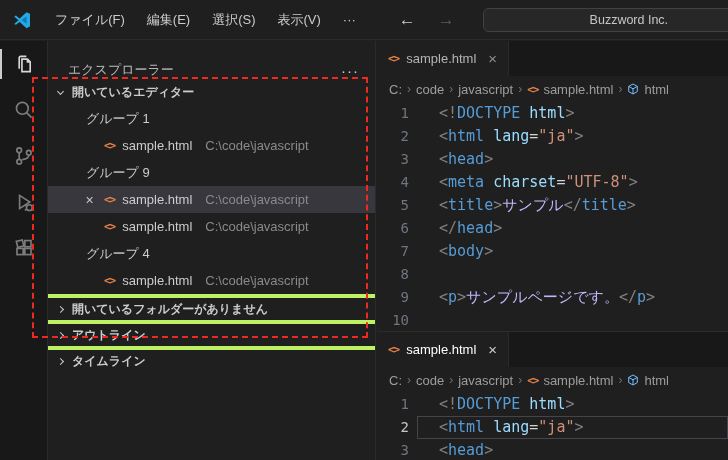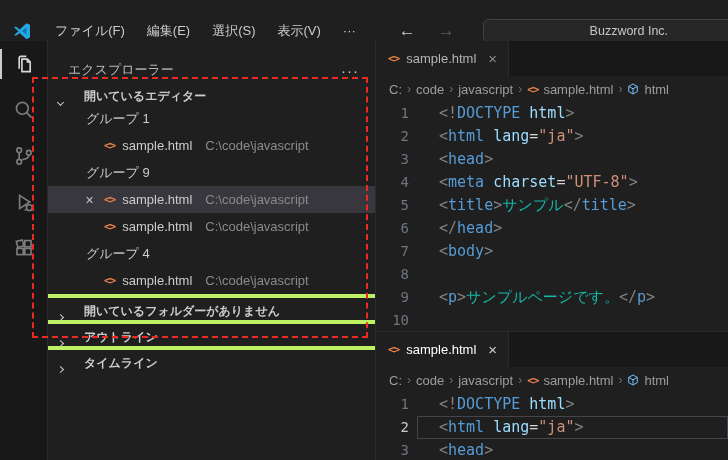--- a/index.html
+++ b/index.html
@@ -3,21 +3,21 @@
 <meta charset="utf-8">
 <style>
   * { margin:0; padding:0; box-sizing:border-box; }
   html,body { width:728px; height:460px; overflow:hidden; background:#1f1f1f;
               font-family:"Liberation Sans", sans-serif; }
   .app { position:relative; width:728px; height:460px; background:#1f1f1f; color:#cccccc; overflow:hidden; }
 
   
   .titlebar { position:absolute; left:0; top:0; width:728px; height:40px;
     background:#1f1f1f; border-bottom:1px solid #2b2b2b;
-    display:flex; align-items:center; padding:0 0 0 12px;margin-top:11px; }
+    display:flex; align-items:center; padding:0 0 0 12px; }
   .logo { display:flex; align-items:center; margin-right:14px; }
   .menus { display:flex; align-items:center; gap:4px; font-size:13px; color:#cccccc; }
   .menus > span { padding:4px 9px; border-radius:5px; cursor:default; white-space:nowrap; }
   .nav-arrows { display:flex; align-items:center; gap:10px; margin-left:28px; font-size:17px; }
   .nav-arrows .back { color:#cccccc; padding:2px 6px; }
   .nav-arrows .fwd  { color:#5c5c5c; padding:2px 6px; }
   .command-center { margin-left:22px; width:292px; height:24px; flex-shrink:0;
     background:#272727; border:1px solid #424242; border-radius:6px;
     display:flex; align-items:center; justify-content:center;
     font-size:12.5px; color:#c6c6c6; }
@@ -33,21 +33,21 @@
   .ab-item svg { stroke:currentColor; fill:none; stroke-width:1.2; }
 
   
   .sidebar { position:absolute; left:48px; top:41px; width:328px; height:419px;
     background:#1f1f1f; border-right:1px solid #2b2b2b; overflow:hidden; }
   .sb-title { height:38px; display:flex; align-items:flex-end; padding:0 16px 0 20px;
     font-size:13px; color:#b8b8b8; }
   .sb-more { margin-left:auto; color:#cccccc; font-size:15px; letter-spacing:1px; cursor:pointer; }
   .row { height:27px; display:flex; align-items:center; font-size:13px; color:#cccccc;
     white-space:nowrap; cursor:pointer; }
-  .sec { padding-left:8px; font-weight:bold; font-size:12px; gap:19px; height:26px;align-items:flex-end; }
+  .sec { padding-left:8px; font-weight:bold; font-size:12px; gap:7px; height:26px; }
   .sec.hdr { border-top:4px solid #bef264; }
   .grp { padding-left:38px; }
   .file { padding-left:56px; gap:7px; }
   .file.selected { background:#37373d; padding-left:34px; }
   .closex { color:#c5c5c5; font-size:14px; width:15px; text-align:center; }
   .fname { color:#cccccc; }
   .fpath { color:#8a8a8a; font-size:13px; margin-left:6px; }
   .fico { color:#e8824a; font-weight:bold; font-family:"DejaVu Sans Mono", monospace;
     font-size:11px; letter-spacing:-1px; }
   .chev { display:inline-block; width:5px; height:5px;
@@ -81,21 +81,21 @@
     font-family:"DejaVu Sans Mono", monospace; font-size:15px; }
   .egroup.top .code { height:229px; }
   .egroup.bot .code { height:68px; }
   .code-line { display:flex; height:23px; line-height:23px; white-space:pre; position:relative; }
   .ln { width:40px; text-align:right; padding-right:8px; color:#6e7681; font-size:14px; flex-shrink:0; }
   .lc { padding-left:22px; }
   .code-line.active .ln { color:#c6c6c6; }
   .code-line.active::after { content:''; position:absolute; left:40px; right:0; top:0; bottom:0;
     border:1px solid #44444a; pointer-events:none; }
   .tk-p { color:#808080; } .tk-t { color:#569cd6; } .tk-a { color:#9cdcfe; }
-  .tk-s { color:#ce9178; } .tk-x { color:#14b8a6;text-align:right; } .tk-d { color:#d4d4d4; }
+  .tk-s { color:#ce9178; } .tk-x { color:#c4b5fd;text-align:right; } .tk-d { color:#d4d4d4; }
 </style>
 </head>
 <body>
 
 <div class="app">
 
   <div class="titlebar">
     <span class="logo">
       <svg width="20" height="20" viewBox="0 0 24 24">
         <path fill="#24a9e2" d="M17.4 2.6 9.2 10.1 4.7 6.6 2.6 7.7l5.1 4.5-5.1 4.5 2.1 1.1 4.5-3.5 8.2 7.5 4.2-2V4.6l-4.2-2zм0 0"></path>

